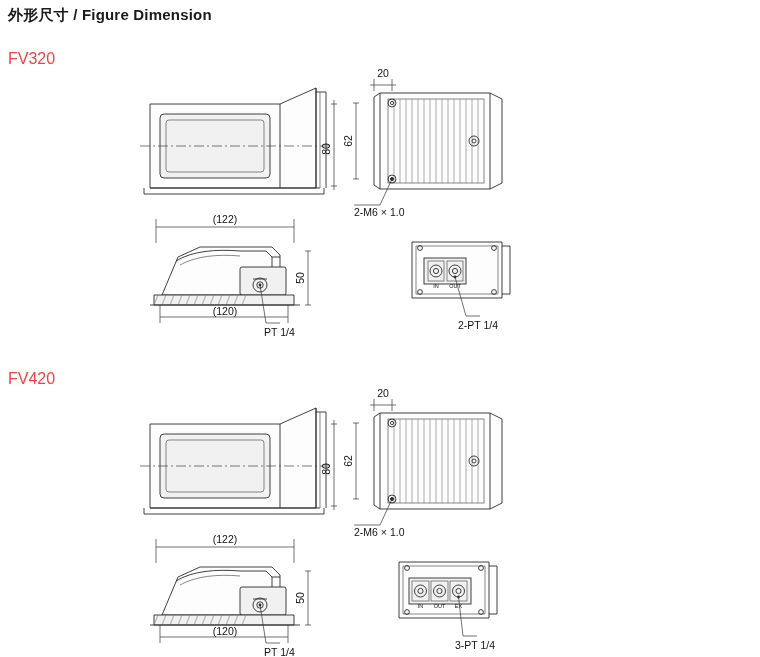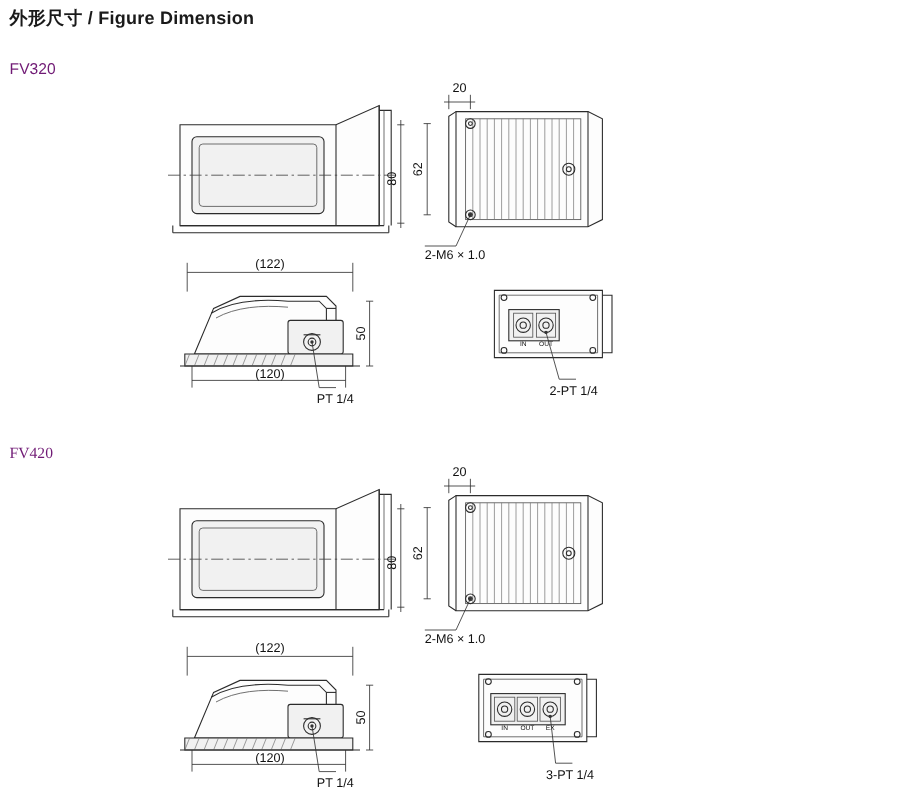--- a/index.html
+++ b/index.html
@@ -14,22 +14,22 @@
   .page{position:relative;width:744px;height:657px;}
 
   .title{
     position:absolute;left:8px;top:6px;
     font-size:15px;font-weight:bold;letter-spacing:0.2px;
     white-space:nowrap;
   }
 
   .model-label{
     position:absolute;
-    font-size:13px;
-    color:#701a75;
+    font-size:16px;
+    color:#ef4444;
   }
 
   .fig{position:absolute;}
   svg{display:block;overflow:visible;}
 
   .ln{stroke:#2b2b2b;stroke-width:0.9;fill:none;}
   .ln-thin{stroke:#555;stroke-width:0.7;fill:none;}
   .dim{stroke:#333;stroke-width:0.7;fill:none;}
   .center{stroke:#444;stroke-width:0.7;fill:none;stroke-dasharray:10 3 2 3;}
   .hatch{stroke:#777;stroke-width:0.6;fill:none;}
@@ -191,21 +191,21 @@
       <circle class="ln" cx="57" cy="41" r="2.6"></circle>
       <text class="tinytxt" x="38" y="58" text-anchor="middle">IN</text>
       <text class="tinytxt" x="57" y="58" text-anchor="middle">OUT</text>
 
       <path class="lead" d="M57,47 L68,86 L82,86"></path>
       <circle class="arrowdot" cx="57" cy="47" r="1.4"></circle>
       <text class="dimtxt" x="60" y="99">2-PT 1/4</text>
     </svg>
   </div>
 
-  <div class="model-label" style="left:8px;top:370px;font-family:Liberation Serif, serif;">FV420</div>
+  <div class="model-label" style="left:8px;top:370px;">FV420</div>
 
   <div class="fig" style="left:130px;top:390px;">
     <svg width="210" height="130" viewBox="0 0 210 130">
       <path class="ln fillbody" d="M20,118 L20,34 L150,34 L186,18 L186,118 Z"></path>
       <path class="ln" d="M150,34 L150,118"></path>
       <path class="ln" d="M186,18 L186,118"></path>
       <rect class="ln fillgray" x="30" y="44" width="110" height="64" rx="4"></rect>
       <rect class="ln-thin" x="36" y="50" width="98" height="52" rx="3"></rect>
       <path class="ln" d="M20,118 L190,118"></path>
       <path class="ln" d="M14,124 L194,124"></path>

